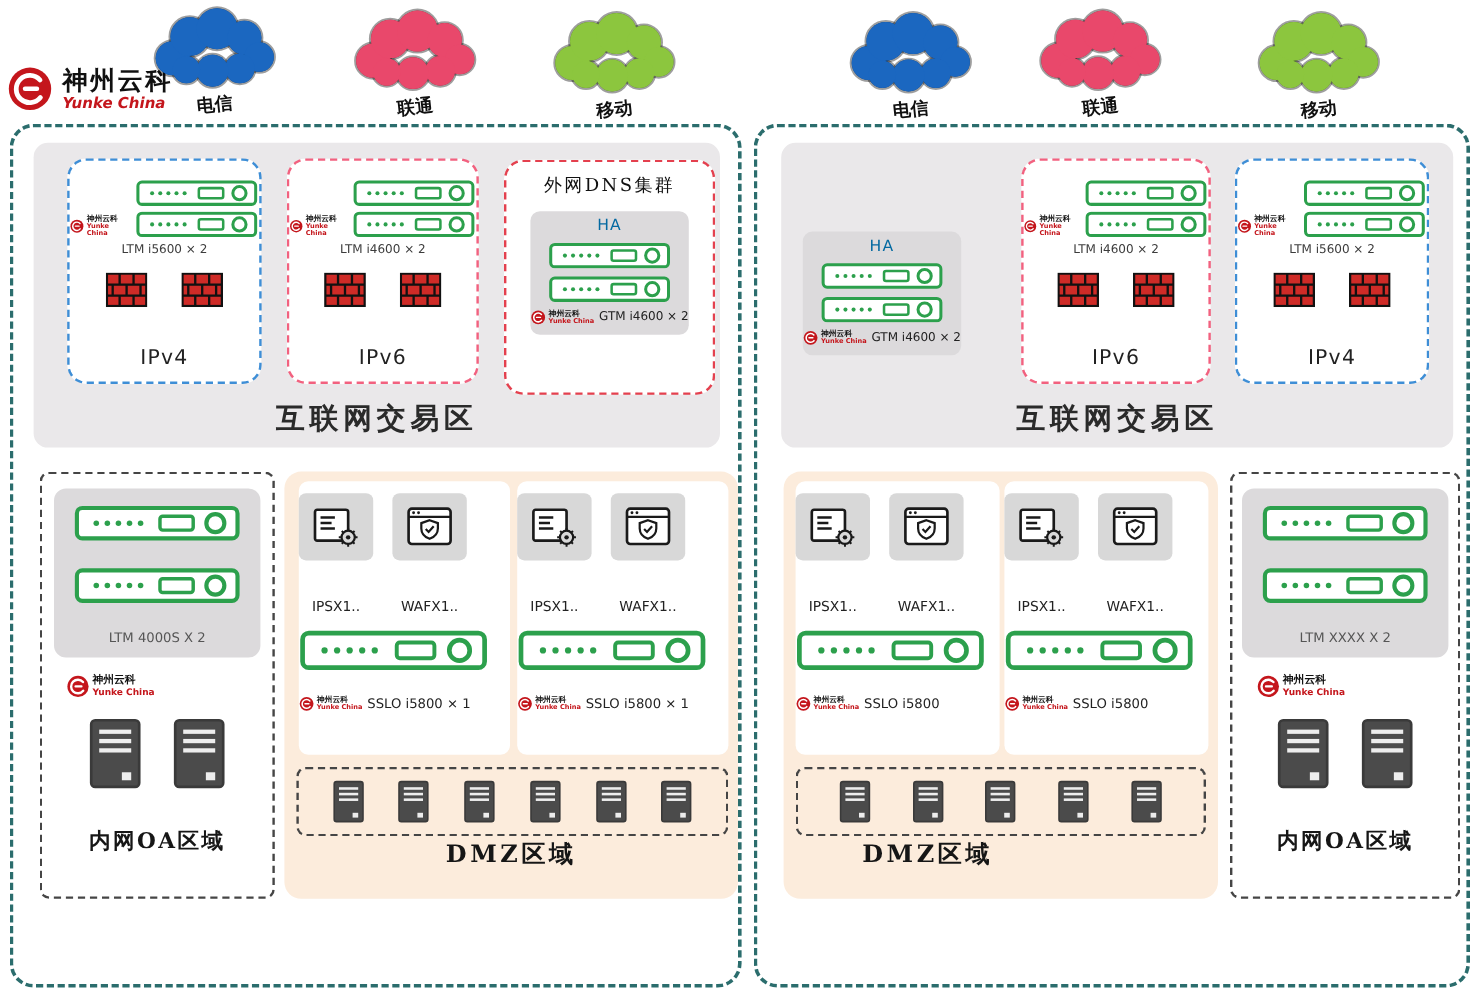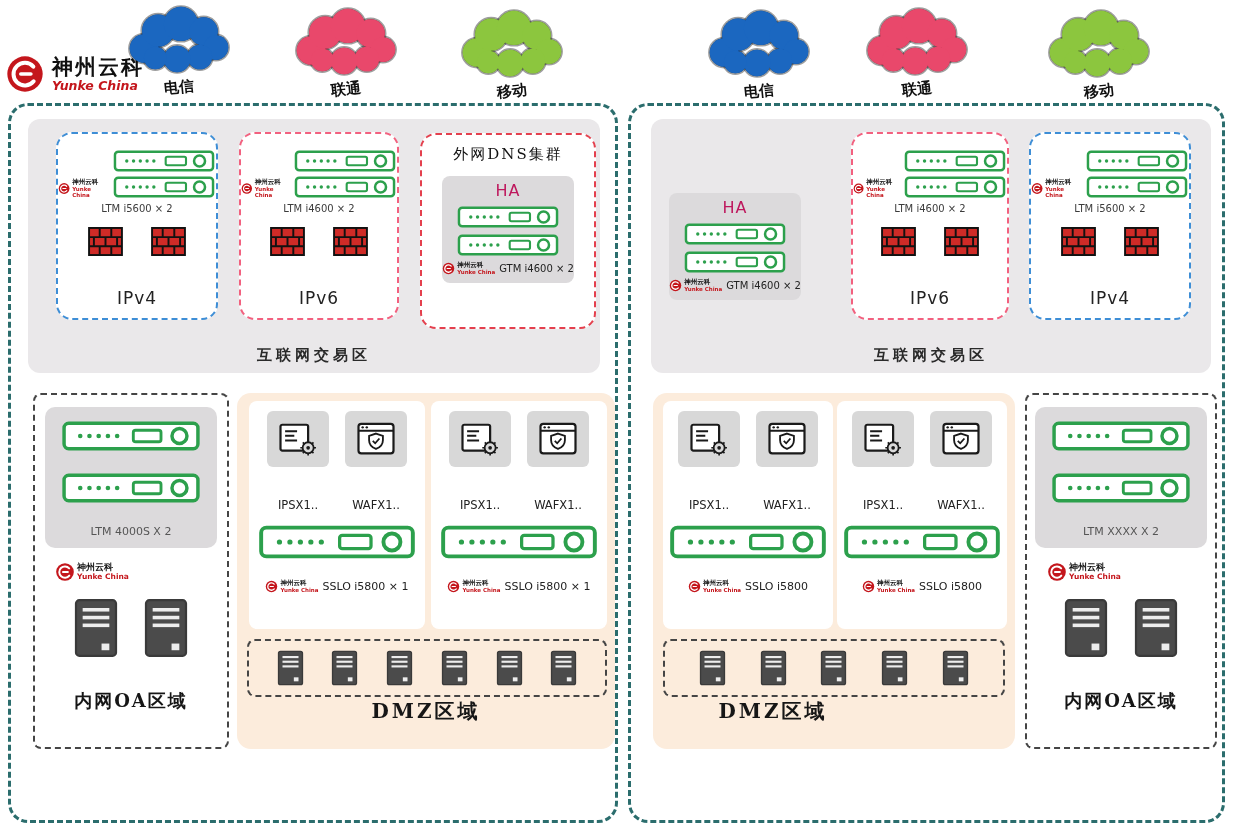--- a/index.html
+++ b/index.html
@@ -1,55 +1,55 @@
 <!DOCTYPE html>
 <html style="--teal: #2b6d6d; --blue: #3e8ed6; --pink: #f2617f; --red: #e4404e; --green: #2ca04c; --peach: #fcecdc; --zone-gray: #eae8ea; --card-gray: #dcdadc; --tile-gray: #d8d8d8; --brand-red: #c4161c; --cloud-blue: #1b67c0; --cloud-pink: #e9486b; --cloud-green: #8cc63e;"><head>
 <meta charset="utf-8">
 <style>
 *{margin:0;padding:0;box-sizing:border-box}
 body{background:#fff;font-family:"DejaVu Sans","Liberation Sans",sans-serif}
 .canvas{position:relative;width:1233px;height:834px;background:#fff;overflow:hidden;color:#1a1a1a}
 .frame{position:absolute;border:3px dashed var(--teal,#2b6d6d);border-radius:20px}
 .zone{position:absolute;background:var(--zone-gray,#eae8ea);border-radius:12px}
-.zlabel{position:absolute;left:0;right:0;bottom:8px;text-align:center;font-size:15px;letter-spacing:4px;color:#2a2a2a;font-family:"DejaVu Serif",serif;font-weight:600}
+.zlabel{position:absolute;left:0;right:0;bottom:8px;text-align:center;font-size:24px;letter-spacing:4px;color:#2a2a2a;font-family:"DejaVu Serif",serif;font-weight:600}
 .ipbox{position:absolute;background:#fff;border-radius:16px;display:flex;flex-direction:column;align-items:center;padding-top:12px}
 .ipbox.v4{border:2.5px dashed var(--blue,#3e8ed6)}
 .ipbox.v6{border:2.5px dashed var(--pink,#f2617f)}
 .dnsbox{position:absolute;background:#fff;border:2.5px dashed var(--red,#e4404e);border-radius:16px;display:flex;flex-direction:column;align-items:center;padding-top:10px}
 .dnstitle{font-size:15px;font-weight:400;letter-spacing:2px;color:#111;font-family:"DejaVu Serif",serif}
 .devrow{display:flex;align-items:flex-end;gap:4px;height:52px}
 .rackstack{display:flex;flex-direction:column;gap:4px}
 .rk{width:104px;height:22px;display:block}
 .rk.big{width:142px;height:30px}
 .rk.sslo{width:158px;height:34px}
 .devcap{font-size:10px;color:#3c3c3c;margin-top:5px}
 .fwrow{display:flex;gap:28px;margin-top:13px}
 .fw{width:35px;height:29px}
 .iplabel{margin-top:auto;margin-bottom:10px;font-size:17px;color:#222;letter-spacing:1px}
 .hacard{background:var(--card-gray,#dcdadc);border-radius:8px;display:flex;flex-direction:column;align-items:center;gap:6px;padding:5px 10px 8px;width:132px}
 .hacard.inzone{position:absolute}
-.halabel{font-size:16px;color:#be185d;letter-spacing:1px}
+.halabel{font-size:13px;color:#0369a1;letter-spacing:1px}
 .caprow{display:flex;align-items:center;gap:4px;font-size:10px;color:#222;white-space:nowrap}
 .mlogo{display:inline-flex;align-items:center;gap:2px}
 .mlogo svg{width:13px;height:13px}
 .mtxt{display:flex;flex-direction:column;line-height:1.1;font-size:6.5px;font-weight:700;color:#111}
 .mtxt .en{color:var(--brand-red,#c4161c);font-size:5.5px}
 .mlogo.md svg{width:20px;height:20px}
 .mlogo.md .mtxt{font-size:9px}
 .mlogo.md .mtxt .en{font-size:7.5px}
 .oazone{position:absolute;background:#fff;border:2px dashed #454545;border-radius:8px;display:flex;flex-direction:column;align-items:center;padding-top:12px}
 .oacard{width:172px;background:var(--card-gray,#dcdadc);border-radius:10px;display:flex;flex-direction:column;align-items:center;gap:22px;padding:14px 0 10px}
 .oacap{font-size:11px;color:#555}
 .logorow{align-self:flex-start;margin:14px 0 0 20px}
 .srvrow{display:flex;gap:24px;margin-top:12px}
 .srv{width:46px;height:60px}
 .srv.sm{width:27px;height:36px}
 .oalabel{margin-top:auto;margin-bottom:34px;font-size:18px;letter-spacing:2px;font-family:"DejaVu Serif",serif;font-weight:600;color:#161616}
 .dmz{position:absolute;background:var(--peach,#fcecdc);border-radius:14px}
-.panel{position:absolute;background:#fff;border-radius:8px;display:flex;flex-direction:column;align-items:center;padding-top:10px}
+.panel{position:absolute;background:#fff;border-radius:8px;display:flex;flex-direction:column;padding-top:10px}
 .tilerow{display:flex;gap:16px}
 .tilecol{display:flex;flex-direction:column;align-items:center}
 .tile{width:62px;height:56px;background:var(--tile-gray,#d8d8d8);border-radius:6px;display:flex;align-items:center;justify-content:center}
 .tile svg{width:40px;height:35px}
 .tilelabel{margin-top:31px;font-size:11.5px;color:#222}
 .panel .rk.sslo{margin-top:13px}
 .panel .caprow{margin-top:21px;font-size:11px}
 .srow{position:absolute;border:2px dashed #454545;border-radius:8px;display:flex;align-items:center;justify-content:space-evenly}
 .dmzlabel{position:absolute;top:305px;text-align:center;font-size:20px;letter-spacing:3px;font-family:"DejaVu Serif",serif;font-weight:600;color:#161616}
 .dcname{position:absolute;text-align:center;font-size:36px;font-weight:700;font-family:"DejaVu Serif",serif;letter-spacing:4px;color:#141414}

